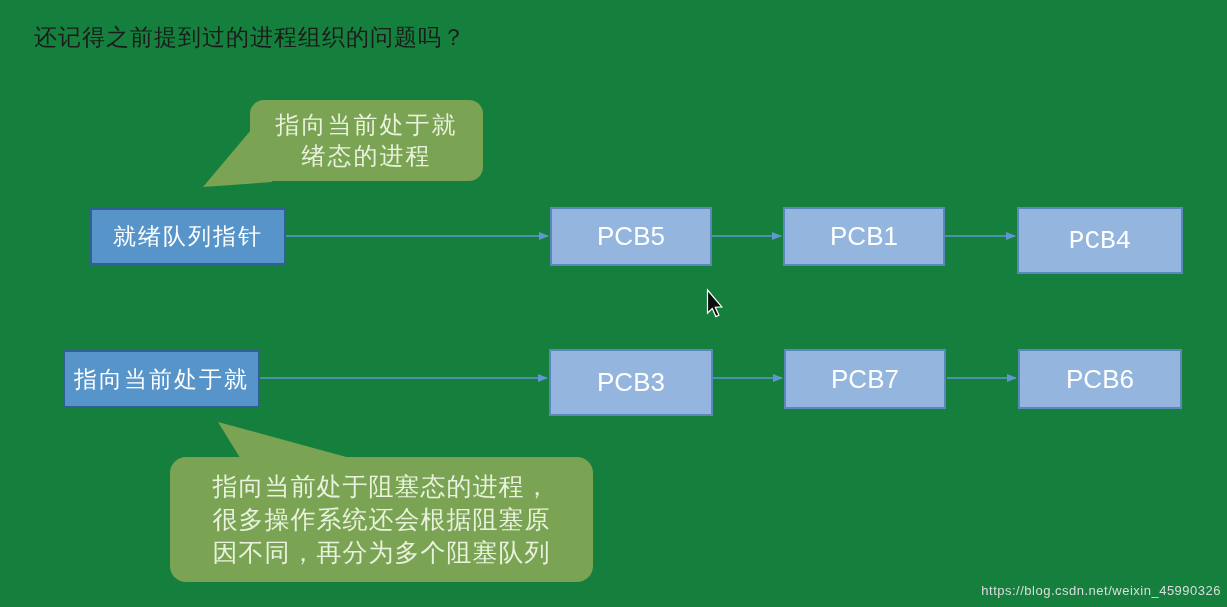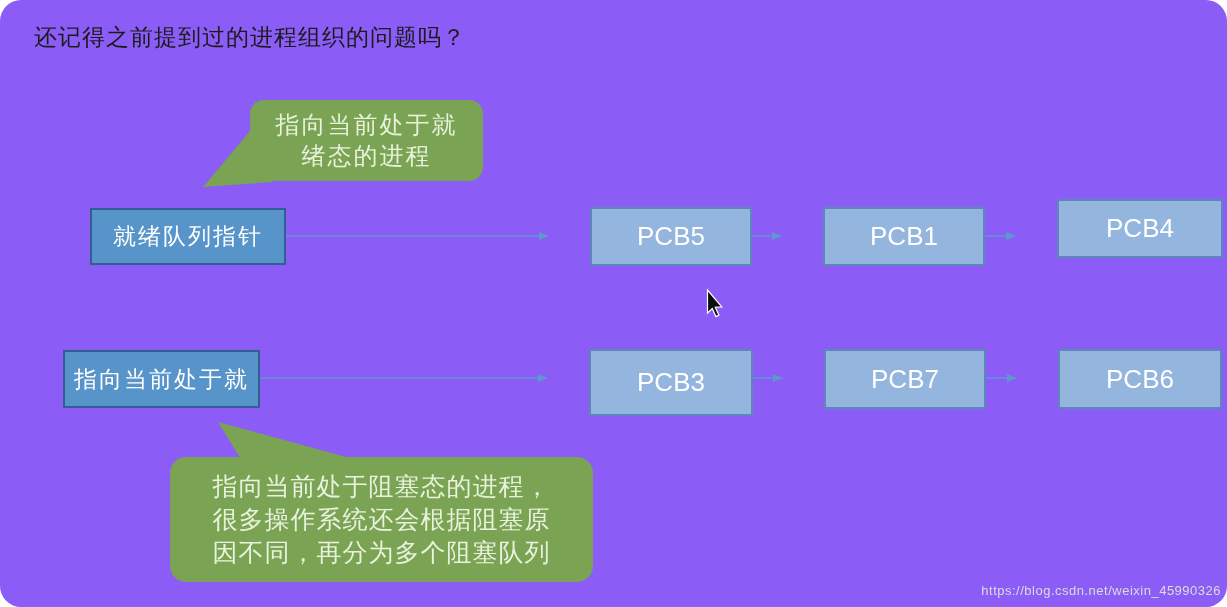--- a/index.html
+++ b/index.html
@@ -5,23 +5,22 @@
   html, body {
     margin: 0;
     padding: 0;
     background: #ffffff;
     font-family: "Liberation Sans", sans-serif;
   }
   .stage {
     position: relative;
     width: 1227px;
     height: 607px;
-    background: #8b5cf6;
+    background: #15803d;
     overflow: hidden;
-    border-radius: 21px;
   }
   .title {
     position: absolute;
     left: 34px;
     top: 22px;
     font-family: "DejaVu Serif", "Liberation Serif", serif;
     font-size: 23px;
     color: #1b1b1b;
     letter-spacing: 1px;
     white-space: nowrap;
@@ -79,25 +78,24 @@
     position: absolute;
     box-sizing: border-box;
     background: #93b5de;
     border: 2px solid #5d87ba;
     color: #ffffff;
     font-family: "Liberation Sans", sans-serif;
     font-size: 26px;
     display: flex;
     align-items: center;
     justify-content: center;
-    margin-left: 40px;
   }
   .pcb5 { left: 550px;  top: 207px; width: 162px; height: 59px; }
   .pcb1 { left: 783px;  top: 207px; width: 162px; height: 59px; }
-  .pcb4 { left: 1017px; top: 199px; width: 166px; height: 59px; }
+  .pcb4 { left: 1017px; top: 207px; width: 166px; height: 67px; font-family: Liberation Mono, monospace; }
   .pcb3 { left: 549px;  top: 349px; width: 164px; height: 67px; }
   .pcb7 { left: 784px;  top: 349px; width: 162px; height: 60px; justify-content: center; }
   .pcb6 { left: 1018px; top: 349px; width: 164px; height: 60px; }
   .watermark {
     position: absolute;
     right: 6px;
     bottom: 9px;
     color: #dcdcdc;
     font-size: 13px;
     letter-spacing: 0.5px;

